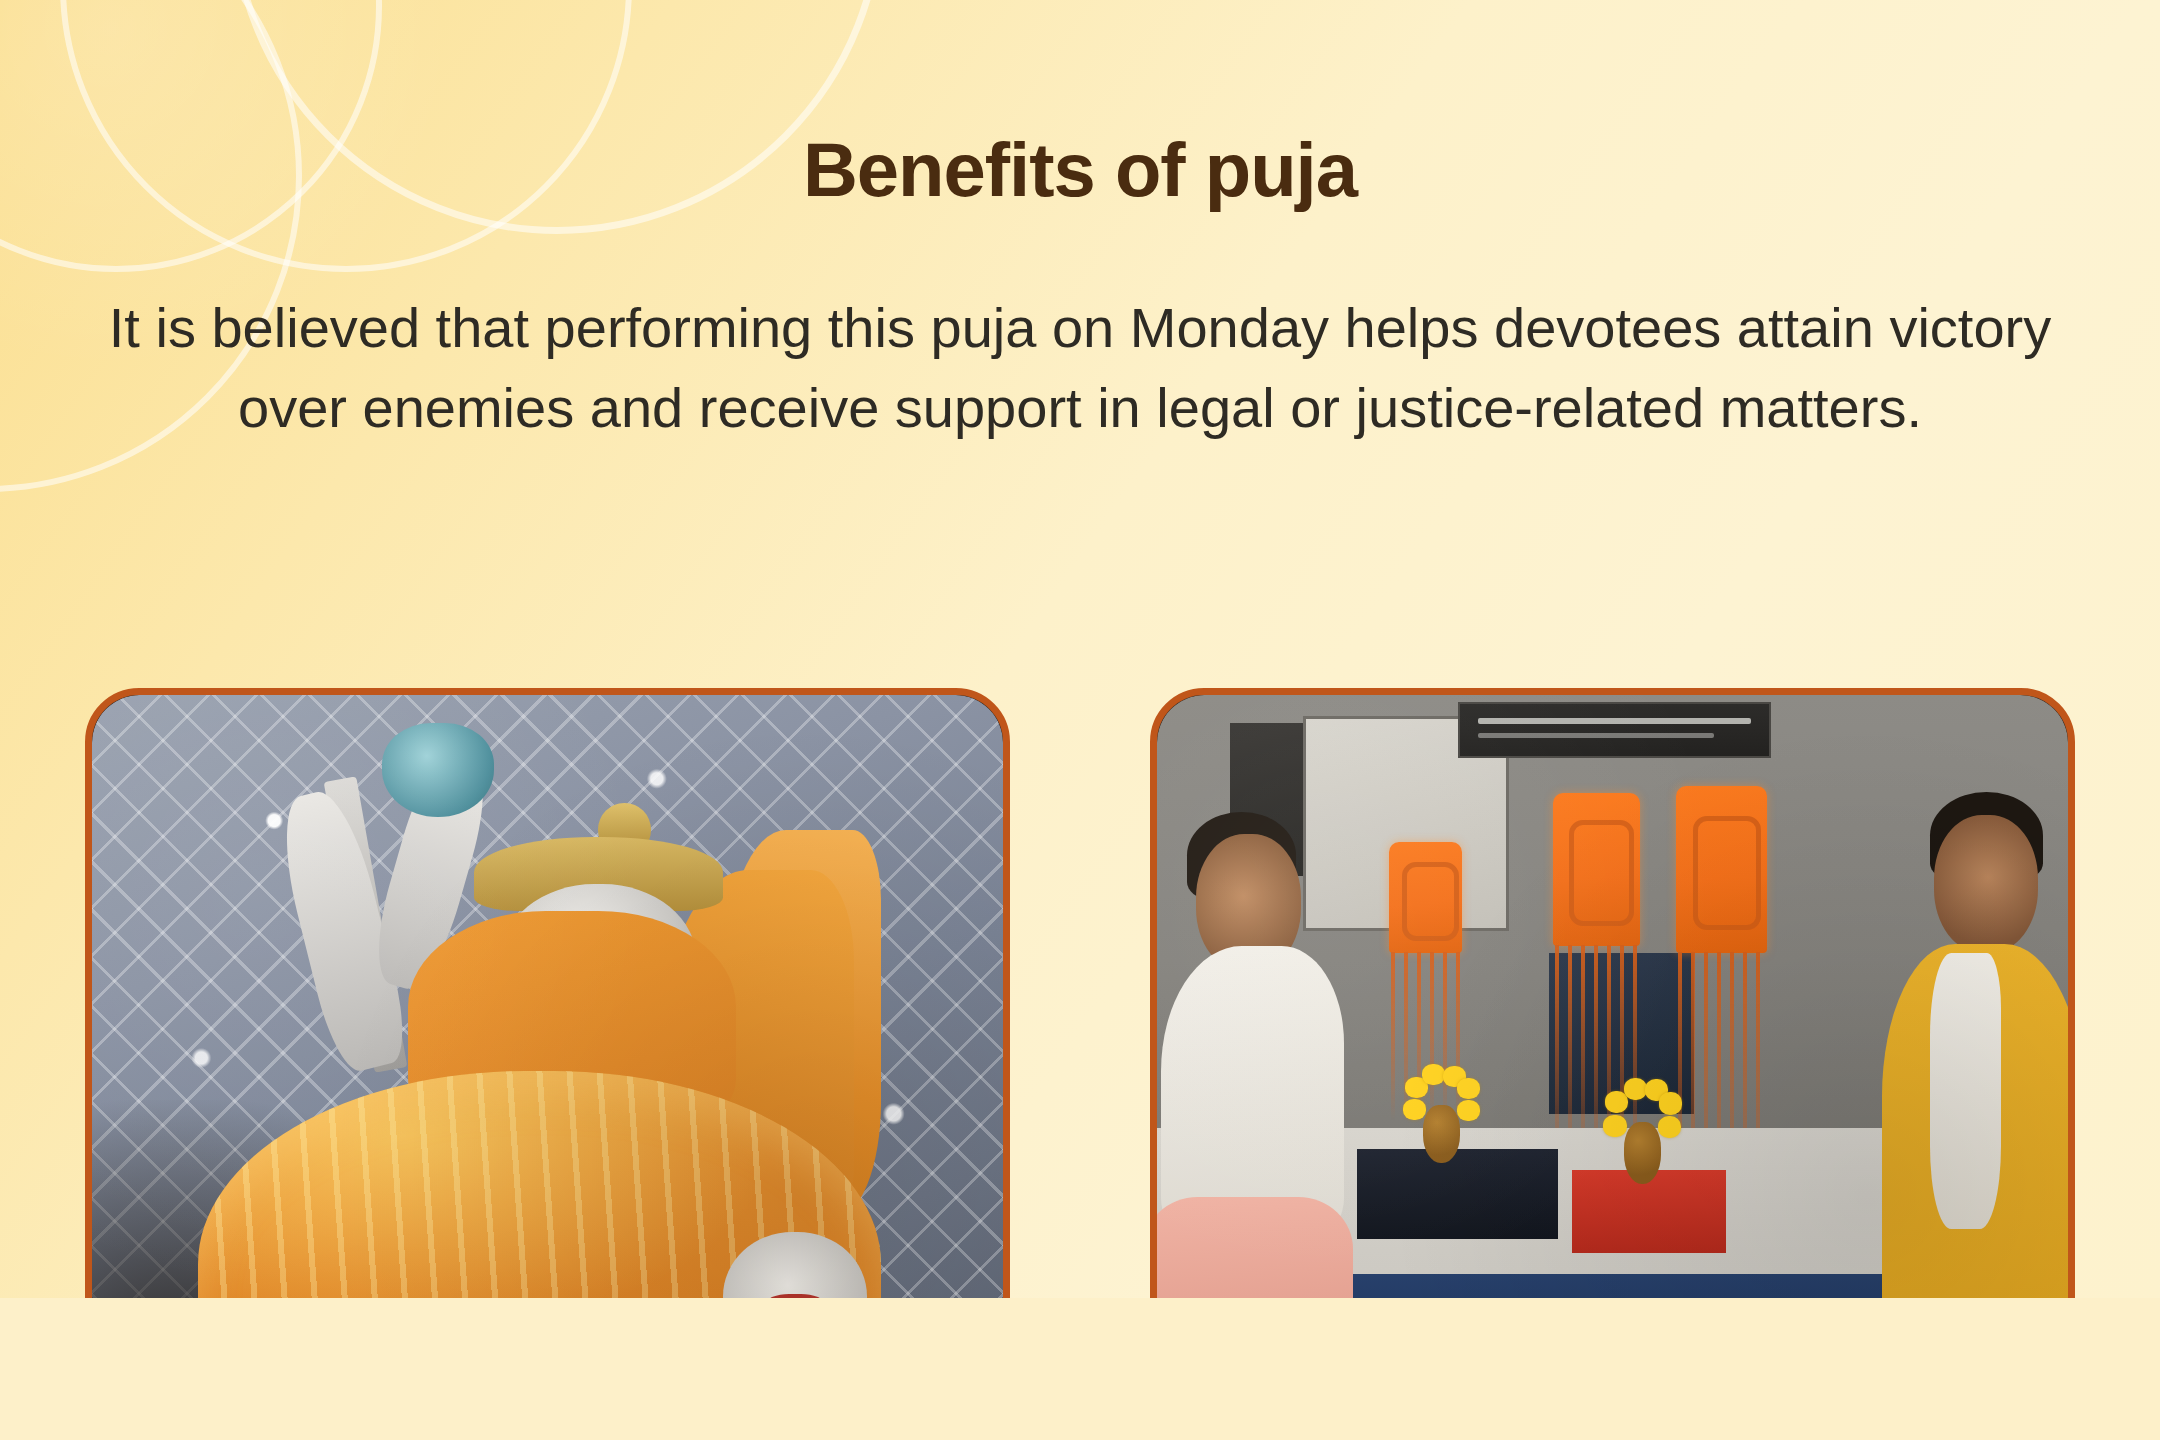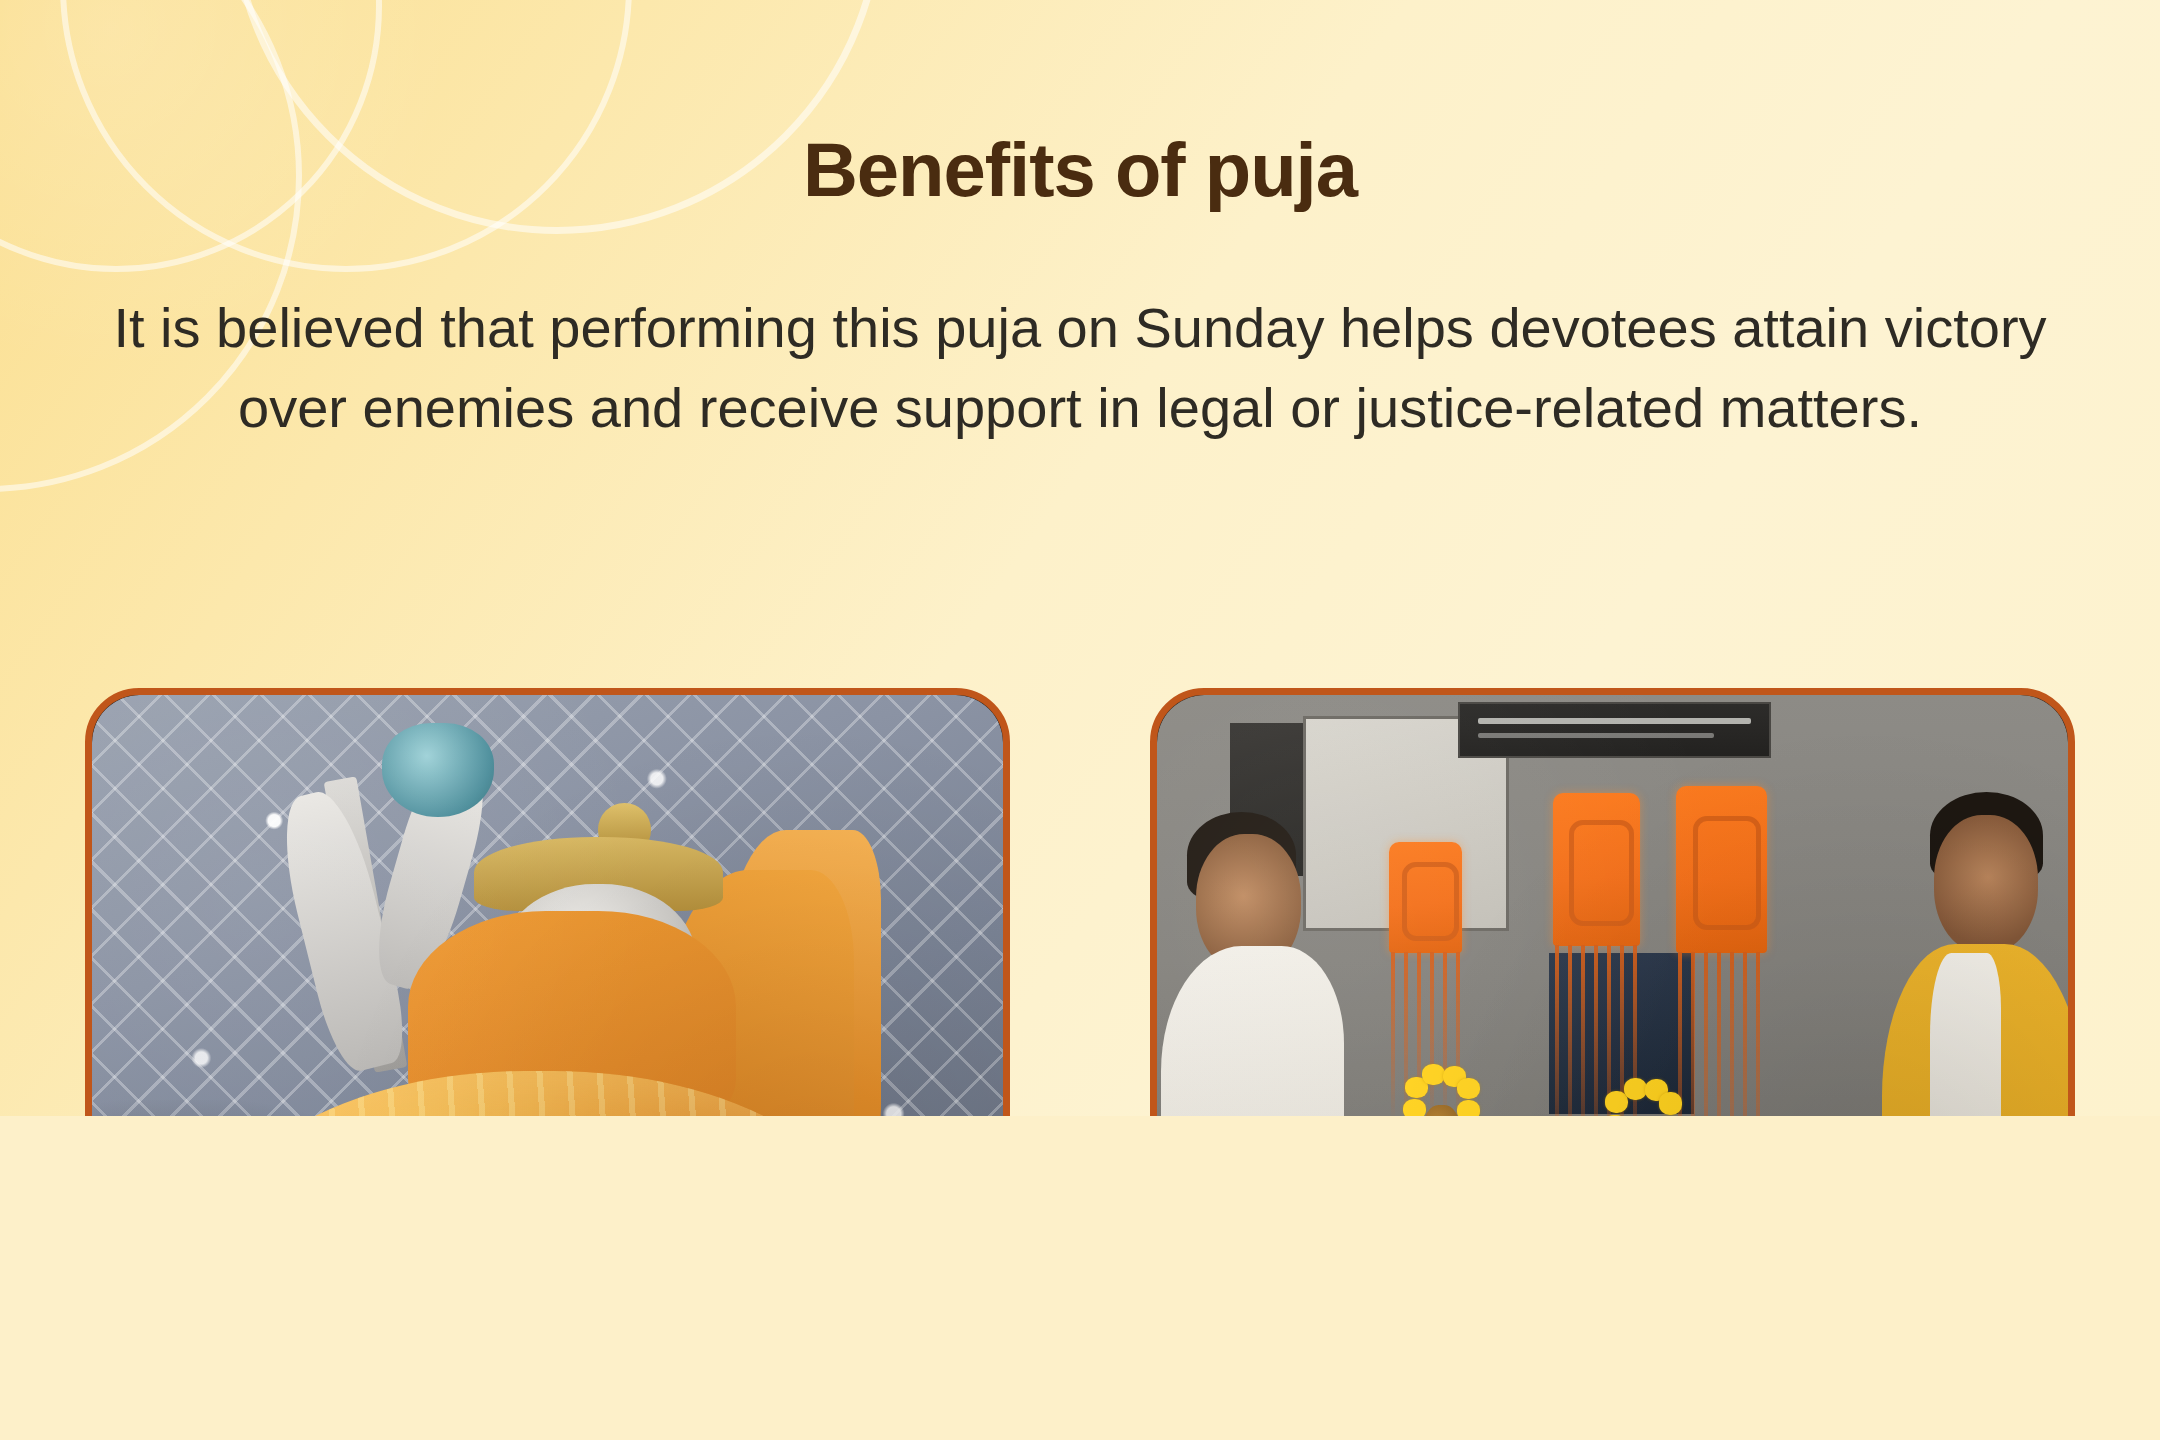--- a/index.html
+++ b/index.html
@@ -2,21 +2,21 @@
 <html><head>
 <meta charset="utf-8">
 <style>
   html,body{margin:0;padding:0;}
   body{
     width:2160px;height:1440px;overflow:hidden;
     font-family:"Liberation Sans","DejaVu Sans",sans-serif;
     background:#fdf0c9;
   }
   .slide{
-    position:relative;width:2160px;height:1116px;
+    position:relative;width:2160px;height:1298px;
     background:
       linear-gradient(125deg,#fbdf90 0%,#fce8ac 22%,#fdf1ca 48%,#fdf3d2 70%,#fdf2cd 100%);
     overflow:hidden;
   }
   
   .deco{position:absolute;border-radius:50%;border:6px solid rgba(255,255,255,.55);pointer-events:none;}
   .deco.c1{left:-150px;top:-260px;width:520px;height:520px;}
   .deco.c2{left:60px;top:-300px;width:560px;height:560px;}
   .deco.c3{left:-330px;top:-140px;width:620px;height:620px;}
   .deco.c4{left:230px;top:-420px;width:640px;height:640px;border-width:7px;}
@@ -298,21 +298,21 @@
 <div class="slide">
 
   <div class="deco-fill"></div>
   <div class="deco c1"></div>
   <div class="deco c2"></div>
   <div class="deco c3"></div>
   <div class="deco c4"></div>
 
   <div class="title">Benefits of puja</div>
 
-  <div class="body-text">It is believed that performing this puja on Sunday helps devotees attain victory over enemies and receive support in legal or justice-related matters.</div>
+  <div class="body-text">It is believed that performing this puja on Monday helps devotees attain victory over enemies and receive support in legal or justice-related matters.</div>
 
   <div class="photos">
 
     <div class="frame">
       <div class="photo">
         <div class="sequin"></div>
         <div class="sequin-dark"></div>
         <div class="deity">
           <div class="d-trident"></div>
           <div class="d-arm-up"></div>

